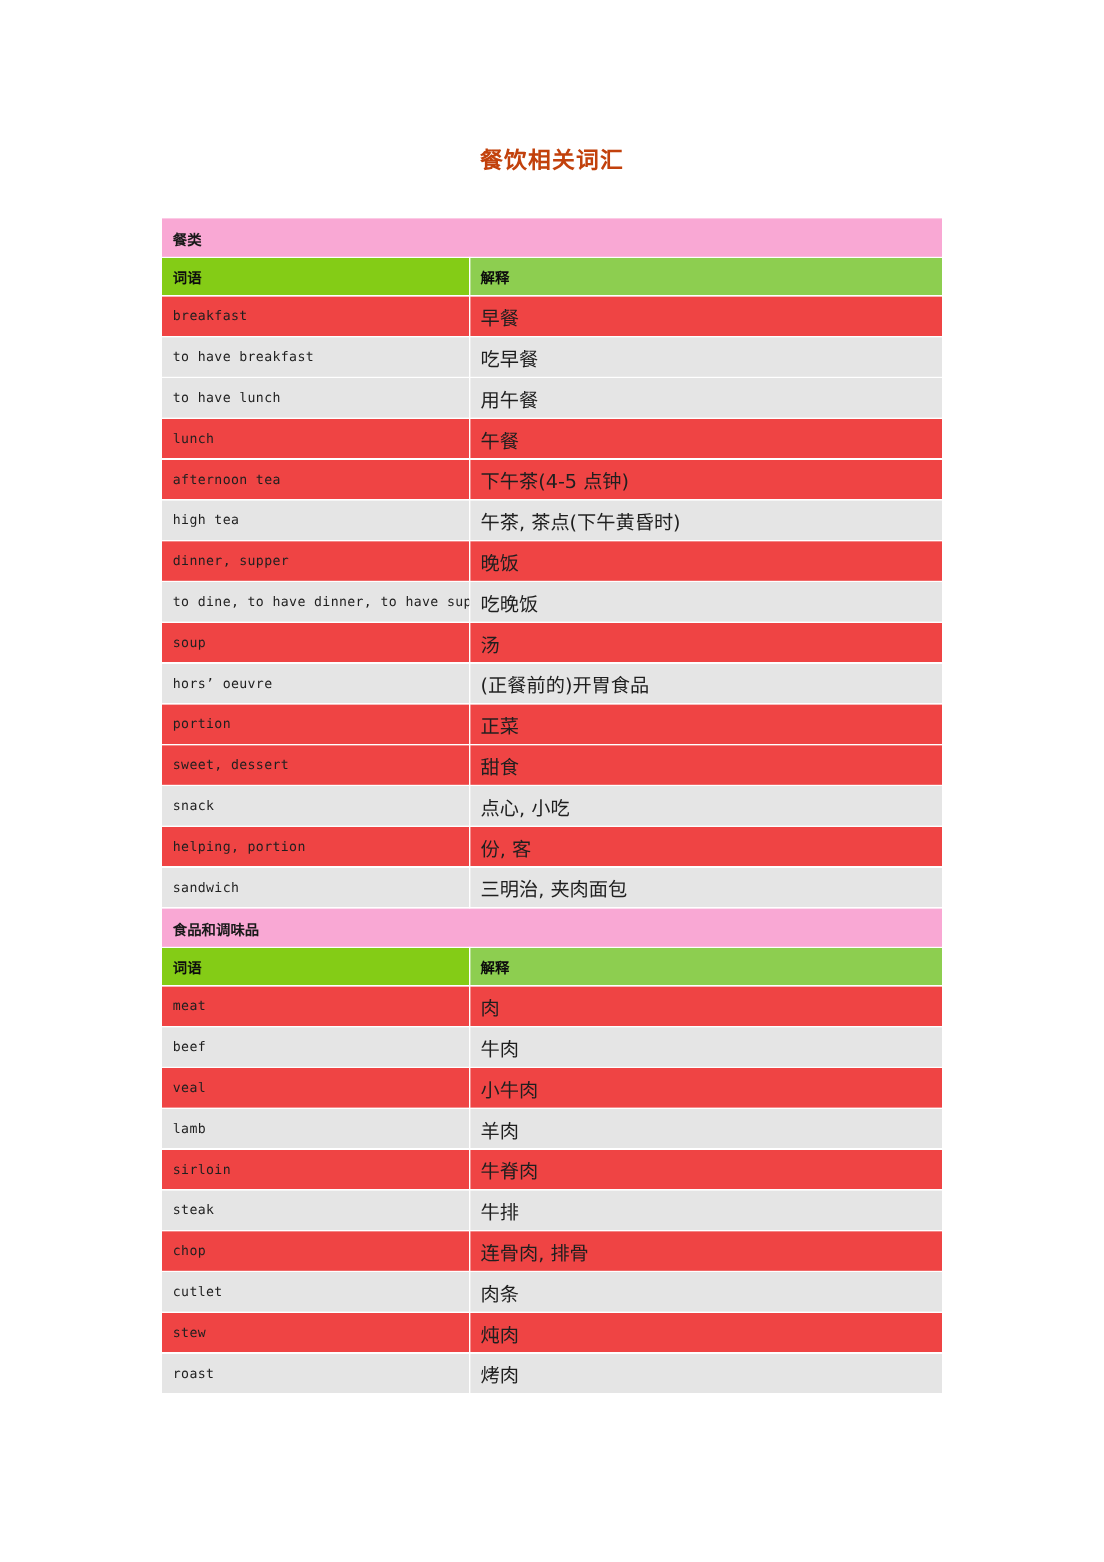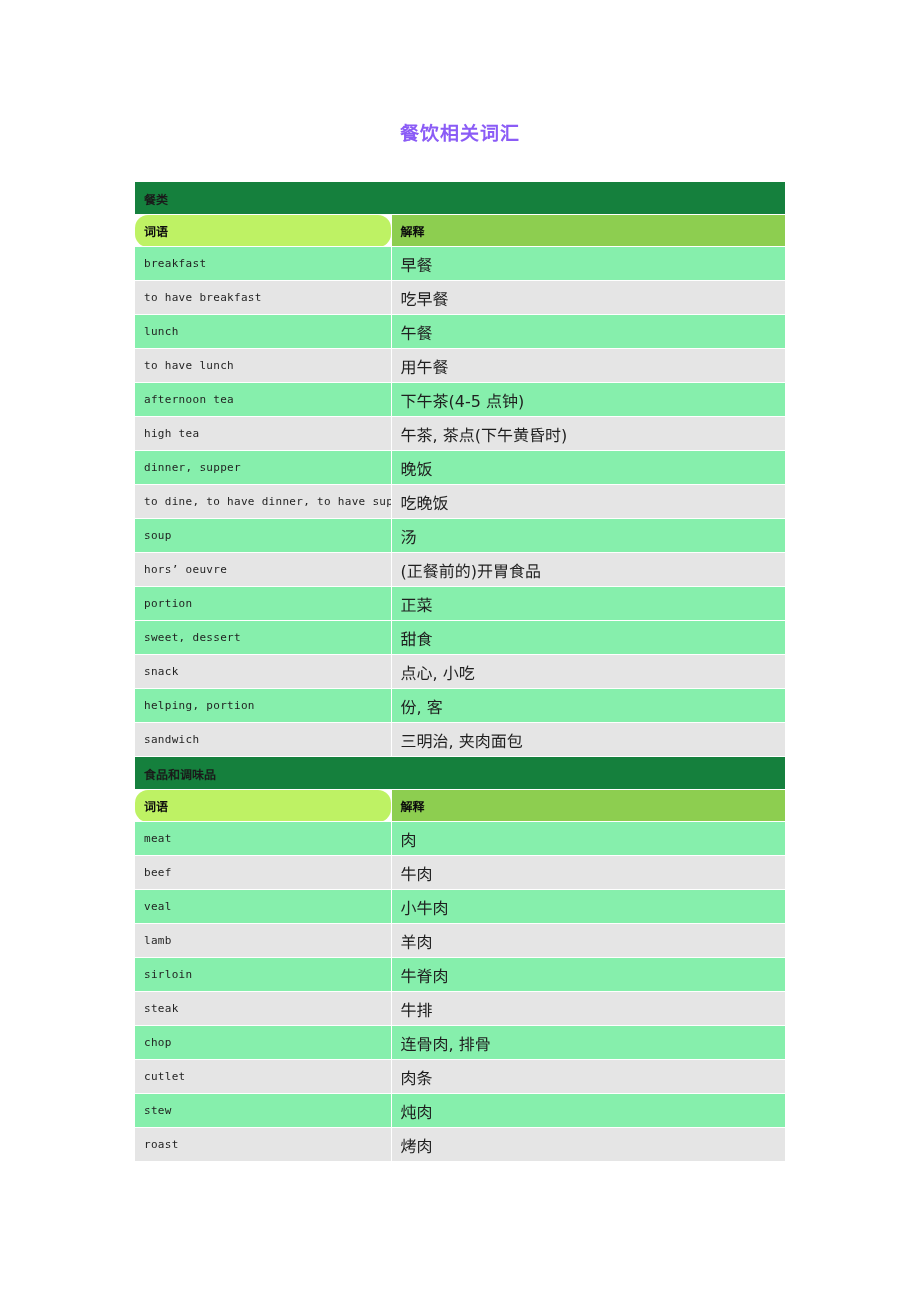--- a/index.html
+++ b/index.html
@@ -23,21 +23,21 @@
   }
   .doc-title {
     position: absolute;
     top: 118px;
     left: 0;
     width: 920px;
     text-align: center;
     font-size: 19px;
     font-weight: 700;
     letter-spacing: 1px;
-    color: #8b5cf6;
+    color: #c2410c;
     font-family: "DejaVu Sans", "Liberation Sans", sans-serif;
   }
   .vocab-table {
     position: absolute;
     top: 182px;
     left: 135px;
     width: 650px;
     border-collapse: collapse;
     table-layout: fixed;
     font-size: 11px;
@@ -50,47 +50,46 @@
     height: 33px;
     vertical-align: middle;
     border-bottom: 1px solid #ffffff;
     border-right: 1px solid #ffffff;
     overflow: hidden;
     white-space: nowrap;
   }
   .vocab-table td:last-child { border-right: none; }
 
   tr.section-row td {
-    background: #15803d;
+    background: #f9a8d4;
     font-size: 12px;
     font-weight: 700;
     color: #1a1a1a;
     height: 32px;
     font-family: "DejaVu Sans", "Liberation Sans", sans-serif;
   }
   tr.header-row td.th-term {
-    background: #bef264;
+    background: #84cc16;
     font-size: 12px;
     font-weight: 700;
     color: #0d0d0d;
     height: 31px;
     font-family: "DejaVu Sans", "Liberation Sans", sans-serif;
-    border-radius: 13px;
   }
   tr.header-row td.th-def {
     background: #8dce50;
     font-size: 12px;
     font-weight: 700;
     color: #0d0d0d;
     height: 31px;
     font-family: "DejaVu Sans", "Liberation Sans", sans-serif;
     margin-top: 18px;
   }
 
-  tr.data-row.odd td  { background: #86efac; }
+  tr.data-row.odd td  { background: #ef4444; }
   tr.data-row.even td { background: #e5e5e5; }
 
   td.term-cell {
     font-family: "DejaVu Sans Mono", "Liberation Mono", monospace;
     font-size: 11px;
     letter-spacing: 0.3px;
     color: #1f1f1f;
   }
   td.def-cell {
     font-family: "DejaVu Sans", "Liberation Sans", sans-serif;
@@ -119,27 +118,27 @@
           <td class="th-def">解释</td>
         </tr>
         <tr class="data-row odd">
           <td class="term-cell">breakfast</td>
           <td class="def-cell">早餐</td>
         </tr>
         <tr class="data-row even">
           <td class="term-cell">to have breakfast</td>
           <td class="def-cell">吃早餐</td>
         </tr>
+        <tr class="data-row even">
+          <td class="term-cell">to have lunch</td>
+          <td class="def-cell">用午餐</td>
+        </tr>
         <tr class="data-row odd">
           <td class="term-cell">lunch</td>
           <td class="def-cell">午餐</td>
-        </tr>
-        <tr class="data-row even">
-          <td class="term-cell">to have lunch</td>
-          <td class="def-cell">用午餐</td>
         </tr>
         <tr class="data-row odd">
           <td class="term-cell">afternoon tea</td>
           <td class="def-cell">下午茶(4-5 点钟)</td>
         </tr>
         <tr class="data-row even">
           <td class="term-cell">high tea</td>
           <td class="def-cell">午茶, 茶点(下午黄昏时)</td>
         </tr>
         <tr class="data-row odd">

